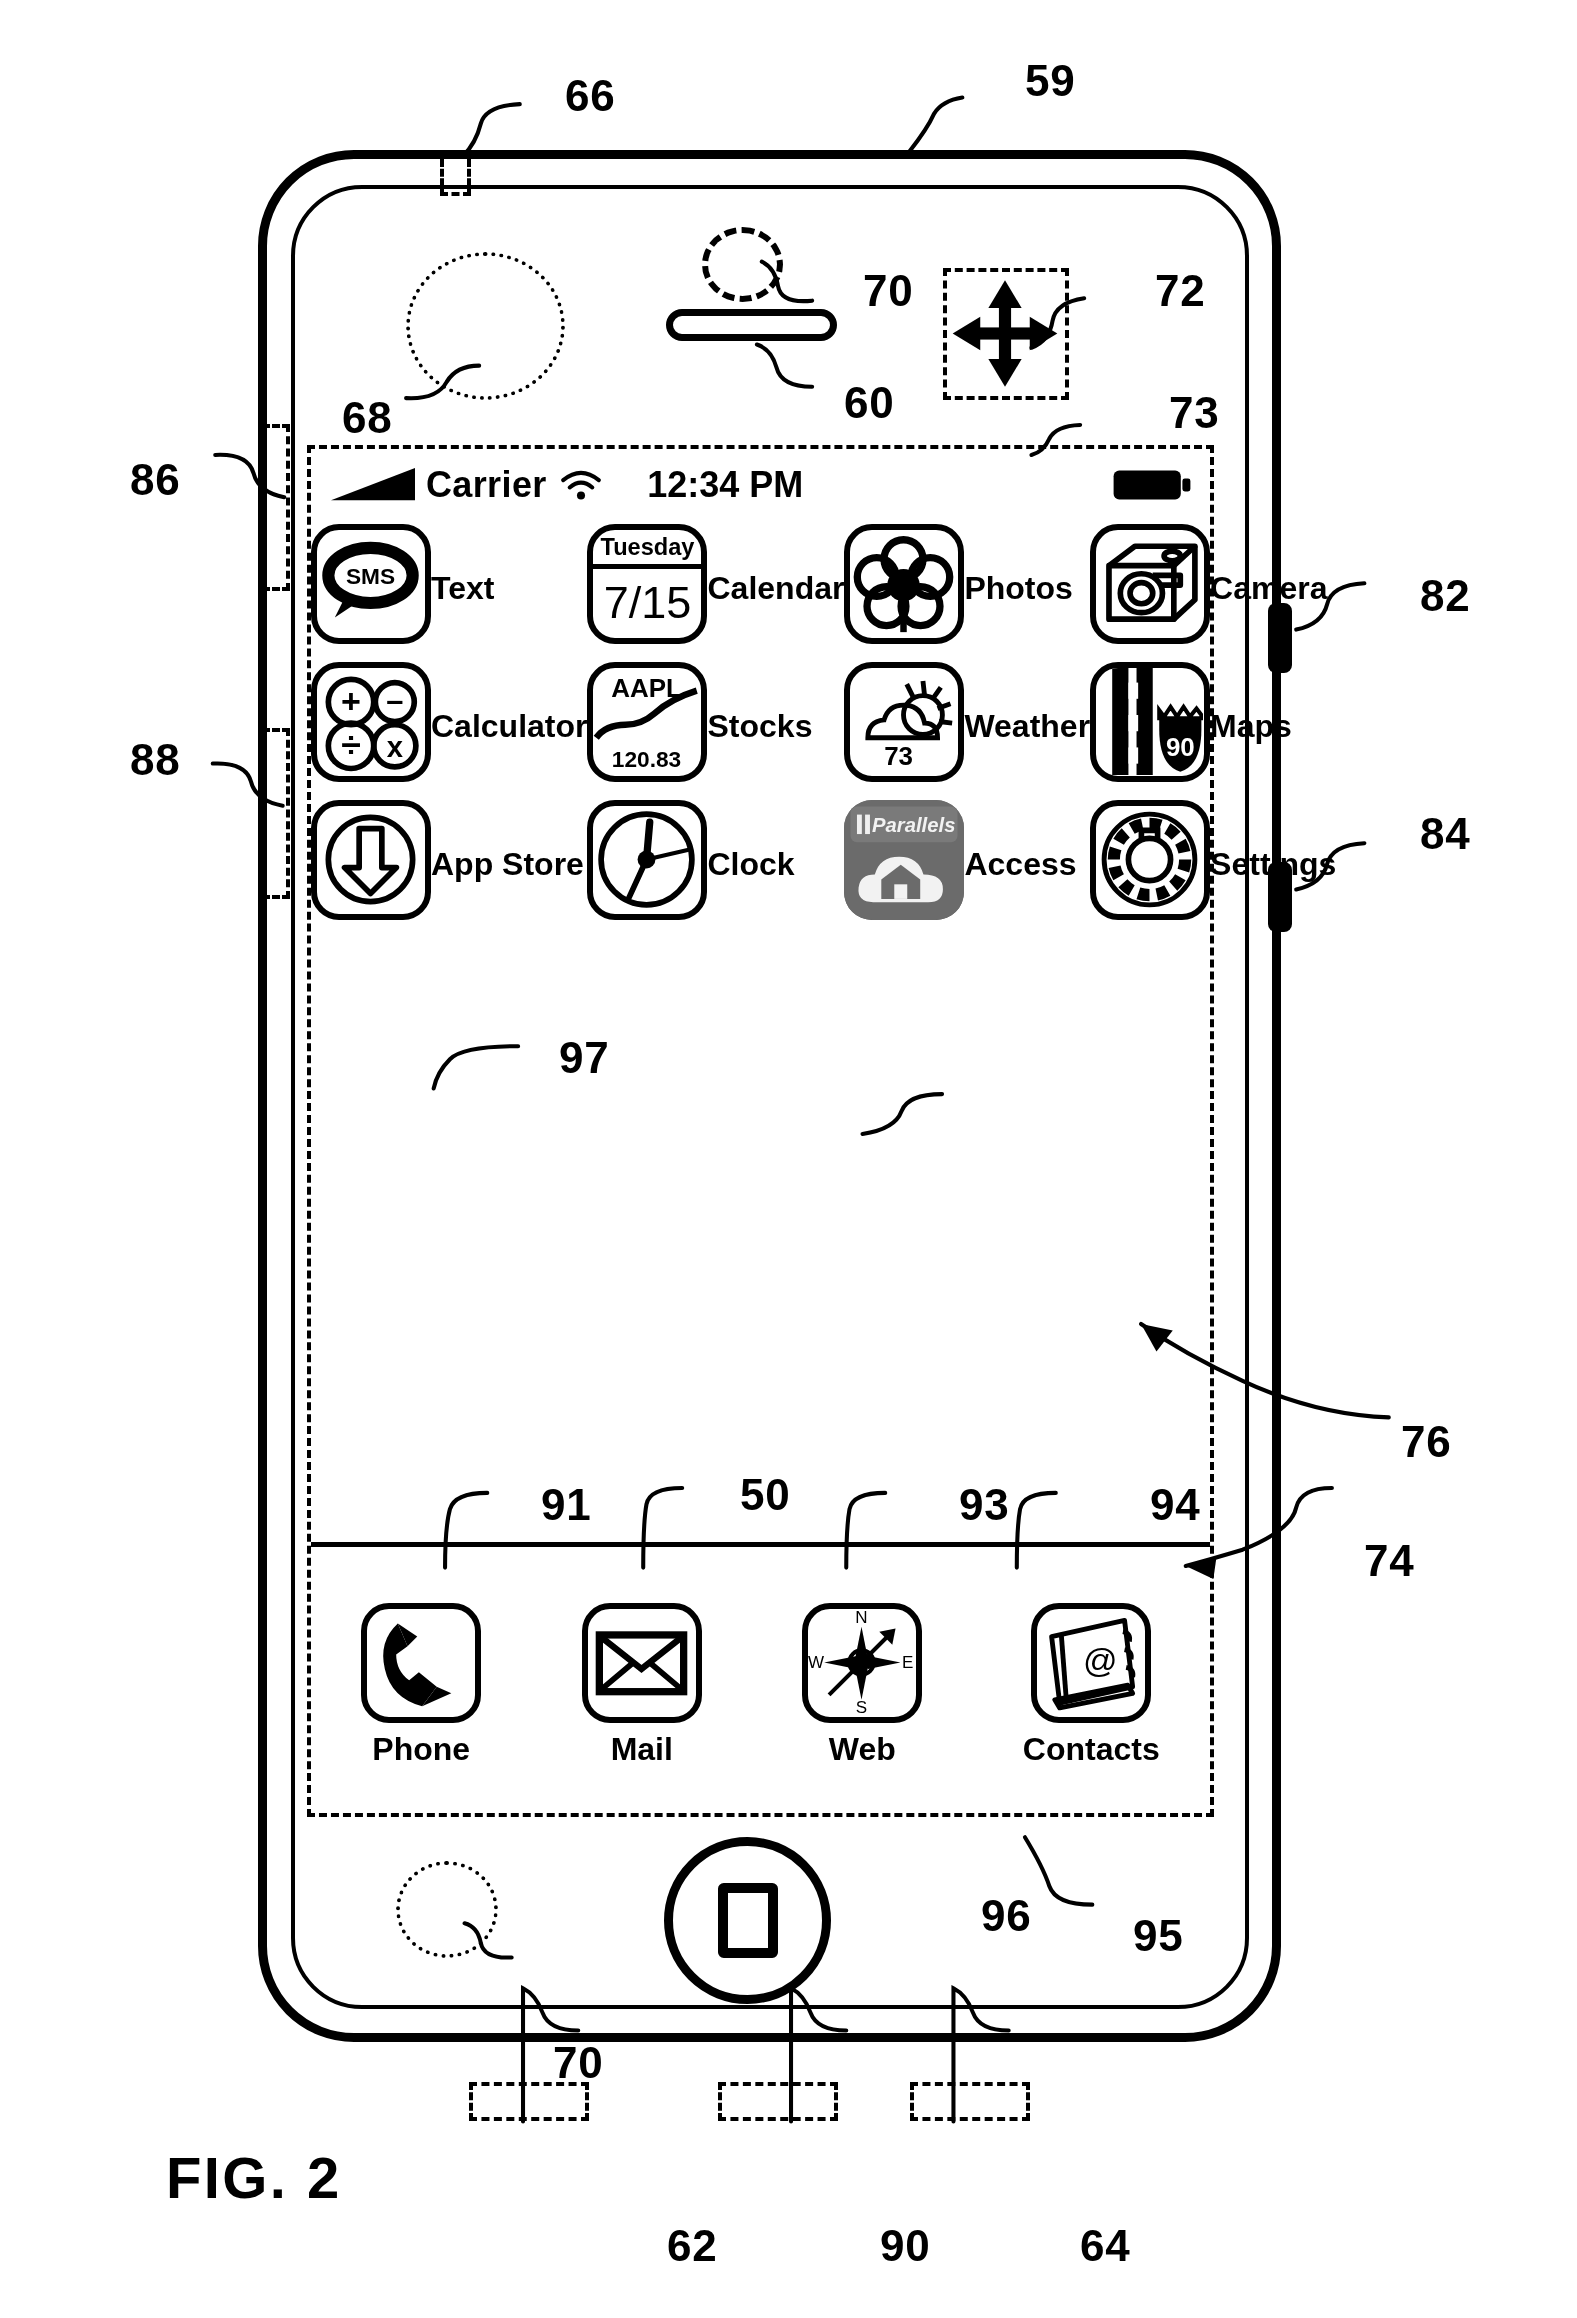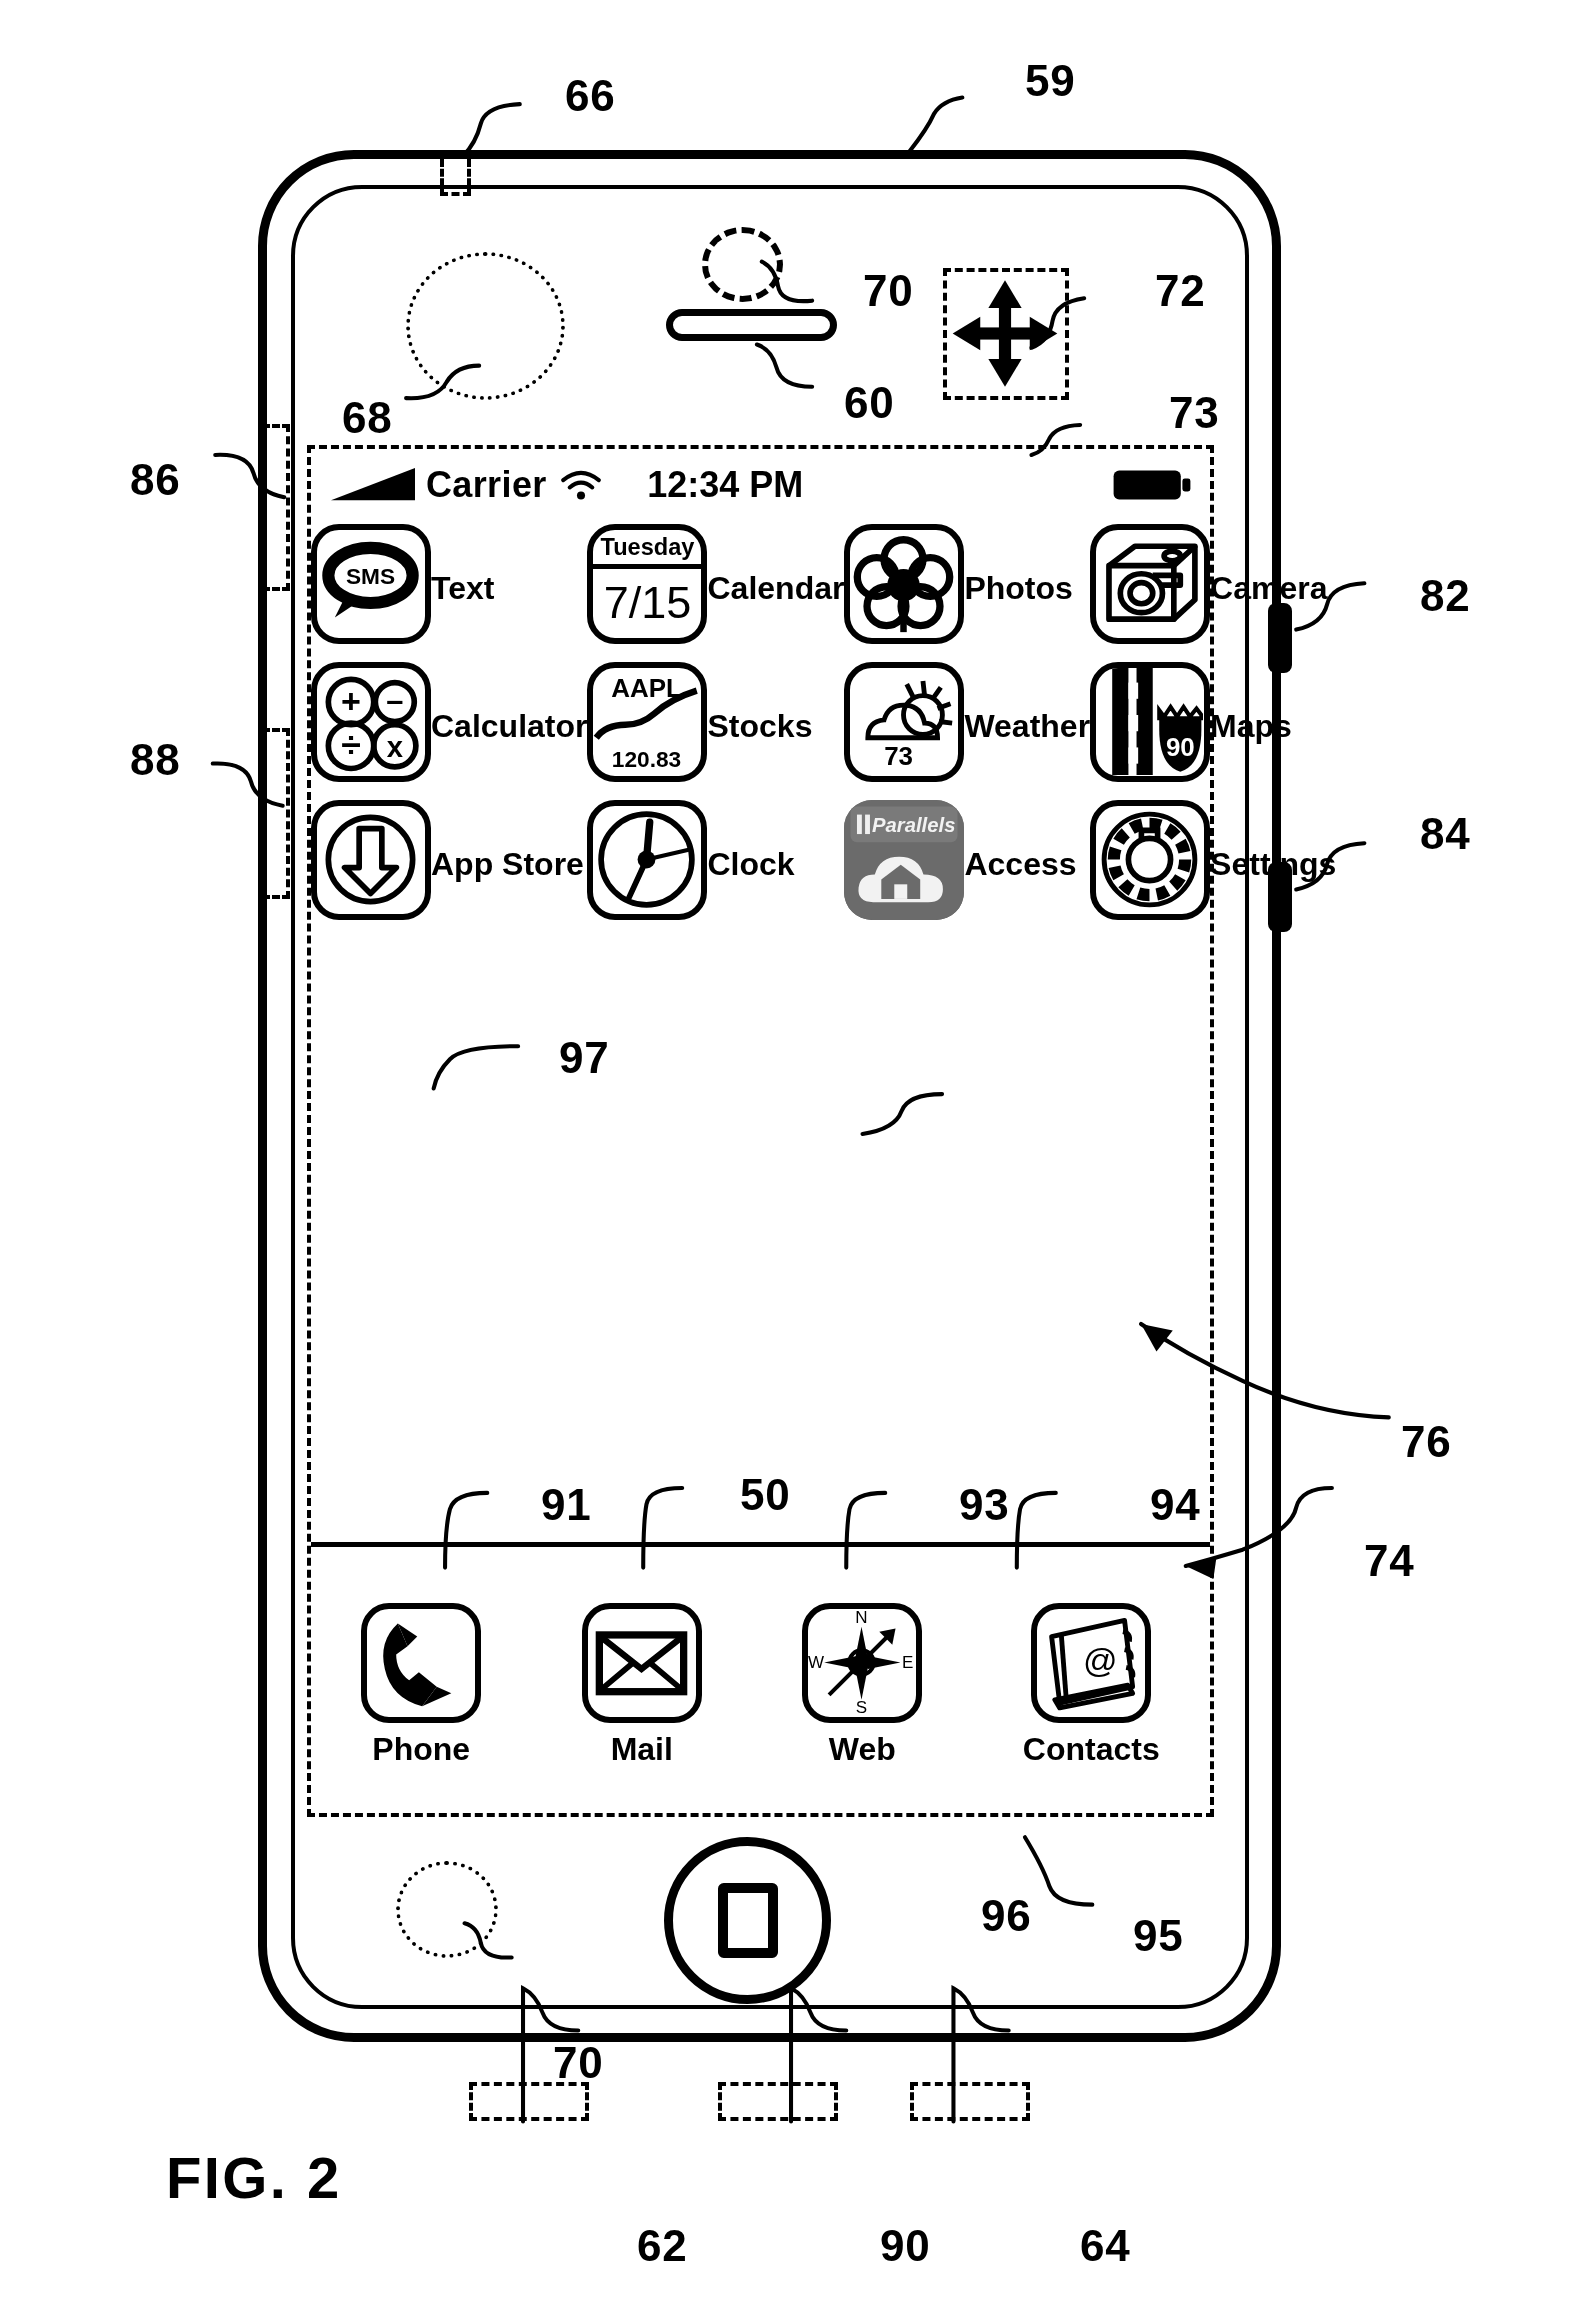--- a/index.html
+++ b/index.html
@@ -433,19 +433,19 @@
     <div class="ref" style="left: 559px; top: 1036px;">97</div>
     <div class="ref" style="left: 1401px; top: 1420px;">76</div>
     <div class="ref" style="left: 541px; top: 1483px;">91</div>
     <div class="ref" style="left: 740px; top: 1473px;">50</div>
     <div class="ref" style="left: 959px; top: 1483px;">93</div>
     <div class="ref" style="left: 1150px; top: 1483px;">94</div>
     <div class="ref" style="left: 1364px; top: 1498px; margin-top: 41px;">74</div>
     <div class="ref" style="left: 981px; top: 1894px;">96</div>
     <div class="ref" style="left: 1133px; top: 1914px;">95</div>
     <div class="ref" style="left: 553px; top: 2015px; margin-top: 26px;">70</div>
-    <div class="ref" style="left: 637px; top: 2224px;">62</div>
+    <div class="ref" style="left: 667px; top: 2224px;">62</div>
     <div class="ref" style="left: 880px; top: 2224px;">90</div>
     <div class="ref" style="left: 1072px; top: 2224px; margin-left: 8px;">64</div>
   </div>
 
 <div class="figlabel" style="left:166px;top:2144px;">FIG. 2</div>
 
 
 </body></html>

